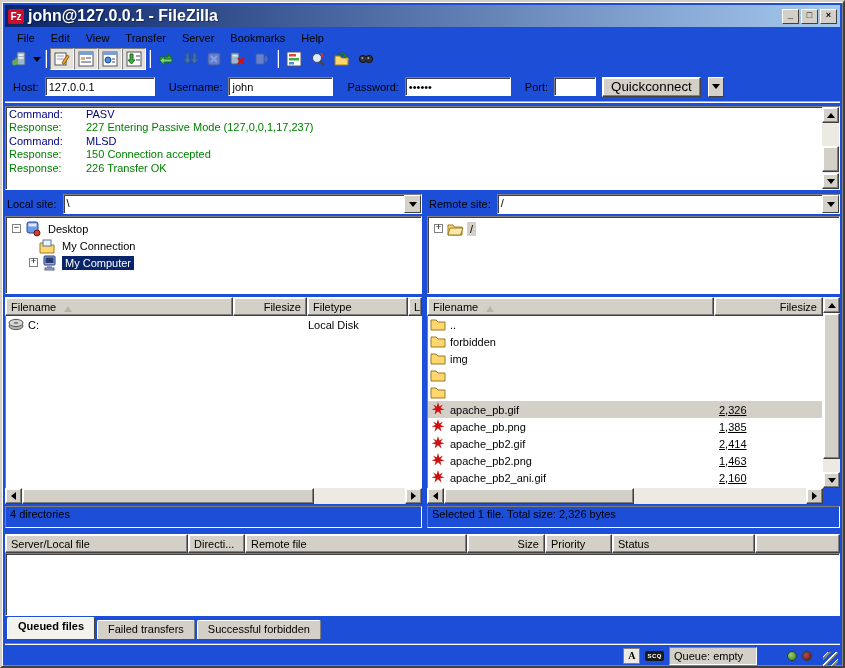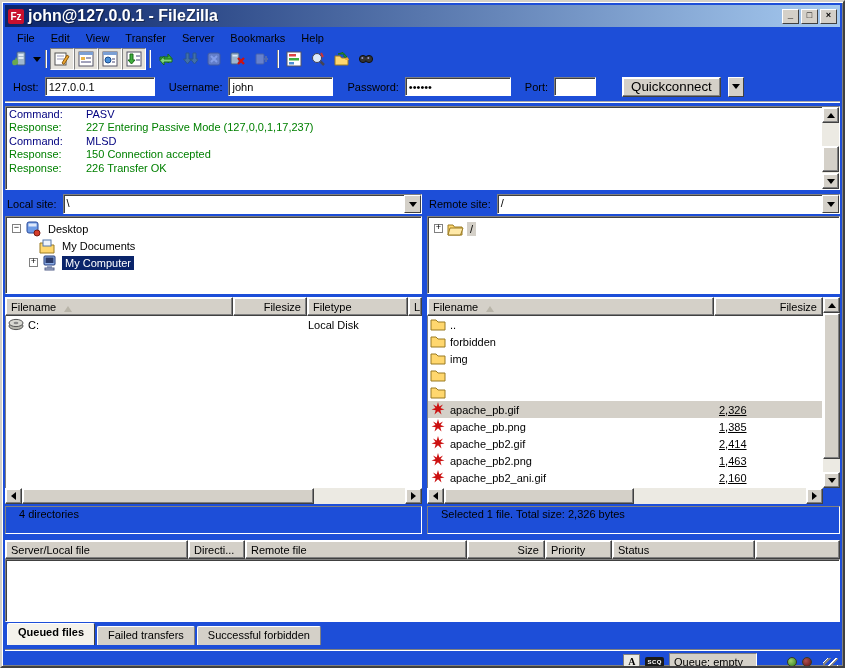--- a/index.html
+++ b/index.html
@@ -105,21 +105,21 @@
            box-shadow: inset -1px -1px 0 #808080, inset 1px 1px 0 #fff;
            padding:2px 5px; display:flex; align-items:center; overflow:hidden; white-space:nowrap; }
   .hcell.num { justify-content:flex-end; }
   .sort-up { width:0; height:0; border:4px solid transparent; border-bottom:6px solid #B8B4A8; margin-left:8px; }
   .lbody { background:#fff; border-left:1px solid #808080; border-right:1px solid #fff; overflow:hidden; }
   .frow { height:17px; display:flex; align-items:center; white-space:nowrap; }
   .frow.sel { background:#D4D0C8; }
   .ficon { width:18px; height:16px; flex:none; padding-left:2px; }
   .cell { padding:0 4px; overflow:hidden; }
   .cell.num { text-align:left;text-decoration:underline; }
-  .mini-status { height:28px; margin-top:2px; padding:1px 13px;
+  .mini-status { height:22px; margin-top:2px; padding:1px 4px;
                  border:1px solid; border-color:#808080 #fff #fff #808080; }
 
   
   .queue { margin-top:6px; flex:none; }
   .qbody { height:63px; background:#fff;
            border:1px solid; border-color:#808080 #fff #fff #808080;
            box-shadow: inset 1px 1px 0 #404040; }
   .tabs { display:flex; margin-top:1px; padding-left:2px; height:22px; align-items:flex-end; }
   .tab { height:19px; padding:2px 10px; background:#D4D0C8; margin-right:2px;
          border:1px solid; border-color:#fff #808080 #808080 #fff; border-bottom:none;
@@ -282,21 +282,21 @@
 
   <div class="qcbar">
     <span>Host:</span>
     <input class="fld" style="width: 110px;" value="127.0.0.1">
     <span style="margin-left:8px">Username:</span>
     <input class="fld" style="width: 105px;" value="john">
     <span style="margin-left:8px">Password:</span>
     <input class="fld" style="width: 106px;" value="••••••">
     <span style="margin-left:8px">Port:</span>
     <input class="fld" style="width: 42px;" value="">
-    <button class="qc-btn" style="margin-left:20px">Quickconnect</button>
+    <button class="qc-btn" style="margin-left:0">Quickconnect</button>
     <div class="qc-drop">
         <span class="t-dn" style="border-top-color:#000"></span>
       </div>
   </div>
 
   <div class="log">
     <div class="logline t-command"><span class="loglabel">Command:</span><span>PASV</span></div>
     <div class="logline t-response"><span class="loglabel">Response:</span><span>227 Entering Passive Mode (127,0,0,1,17,237)</span></div>
     <div class="logline t-command"><span class="loglabel">Command:</span><span>MLSD</span></div>
     <div class="logline t-response"><span class="loglabel">Response:</span><span>150 Connection accepted</span></div>
@@ -334,21 +334,21 @@
               </svg></span>
           <span class="tlabel">Desktop</span>
         </div>
         <div class="trow">
           <span class="tspacer"></span>
             <span class="tspacer" style="width:14px"></span>
           <span class="ticon"><svg width="16" height="16">
                 <path d="M1 5 h5 l1.5 2 H15 v8 H1z" fill="#FFD76E" stroke="#9a7b22"></path>
                 <rect x="4" y="2" width="8" height="6" fill="#eef4fd" stroke="#5577aa"></rect>
               </svg></span>
-          <span class="tlabel">My Documents</span>
+          <span class="tlabel">My Connection</span>
         </div>
         <div class="trow">
           <span class="expander" style="margin-left:21px">+</span>
           <span class="ticon"><svg width="16" height="16">
                 <rect x="2" y="1" width="11" height="9" rx="1" fill="#8fb0e8" stroke="#223a7a"></rect>
                 <rect x="3.5" y="2.5" width="8" height="5.5" fill="#2a3a6a"></rect>
                 <rect x="5" y="11" width="5" height="2" fill="#9aa8c8"></rect>
                 <rect x="3" y="13" width="9" height="2" fill="#b8c2d8" stroke="#55608a"></rect>
               </svg></span>
           <span class="tlabel sel">My Computer</span>

